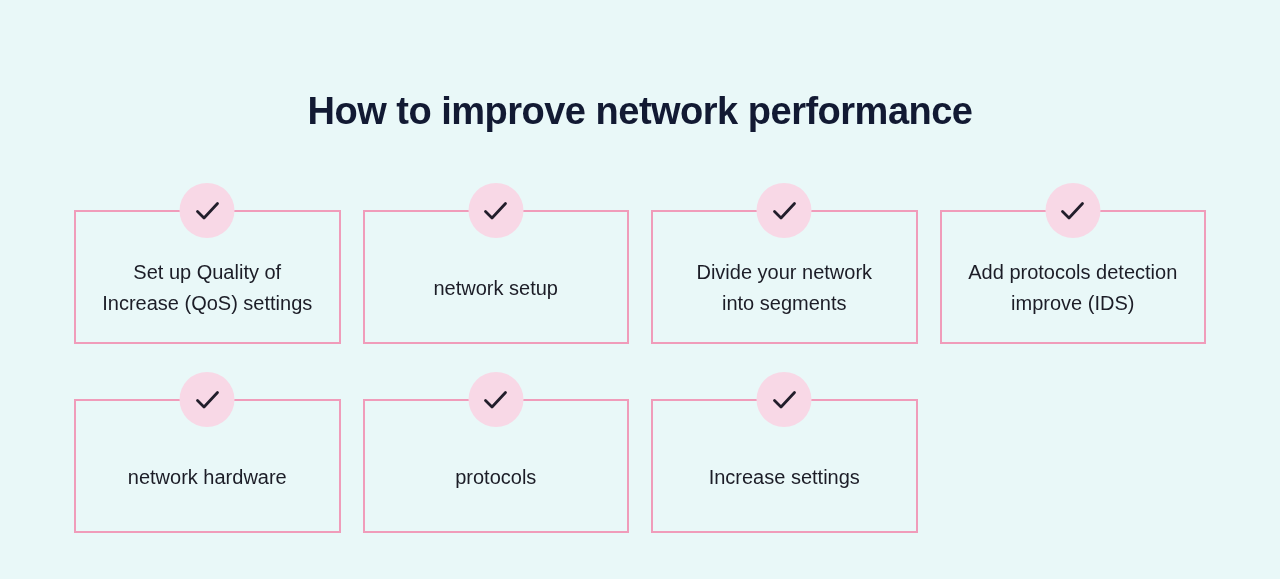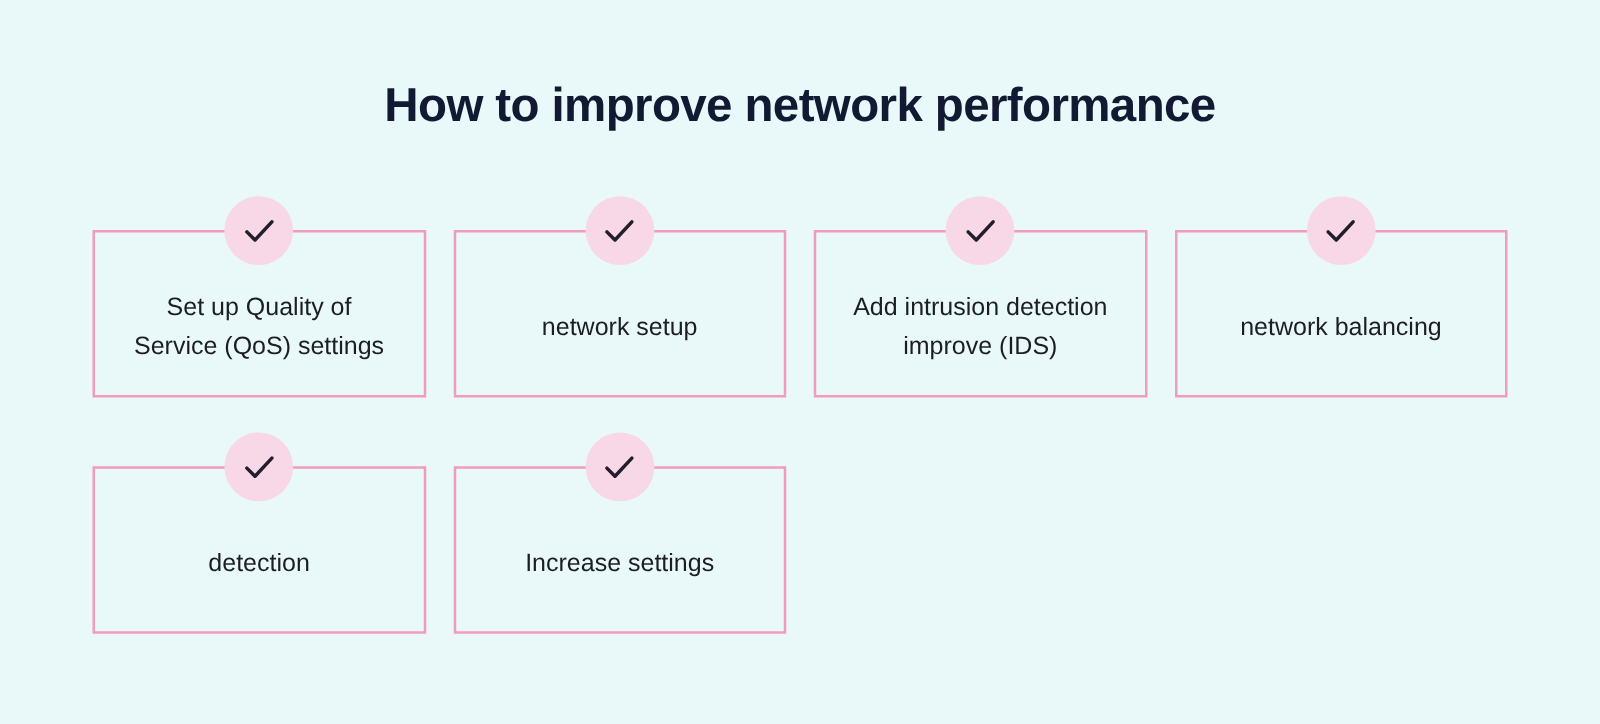--- a/index.html
+++ b/index.html
@@ -11,21 +11,21 @@
     --text:#1c1d27;
   }
   *{margin:0;padding:0;box-sizing:border-box;}
   html,body{width:1280px;height:579px;}
   body{
     background:var(--page-bg);
     font-family:"Liberation Sans","DejaVu Sans",sans-serif;
     overflow:hidden;
   }
   .page-title{
-    margin-top:62px;
+    margin-top:88px;
     text-align:center;
     font-size:38px;
     line-height:47px;
     font-weight:700;
     letter-spacing:-0.5px;
     color:var(--title);
   }
   .cards-grid{
     display:grid;
     grid-template-columns:repeat(4,1fr);
@@ -75,75 +75,88 @@
     <div class="card">
       <span class="badge">
         <span>
           <svg width="30" height="26" viewBox="0 0 30 26">
               <polyline points="5,13.5 11.5,20 25,5.5" fill="none" stroke="#221e2b" stroke-width="2.8" stroke-linecap="round" stroke-linejoin="round"></polyline>
             </svg>
         </span>
       </span>
       <div class="card-text">
         <span>Set up Quality of</span>
-        <span>Service (QoS) settings</span>
+        <span>Increase (QoS) settings</span>
       </div>
     </div>
 
     <div class="card">
       <span class="badge">
         <span>
           <svg width="30" height="26" viewBox="0 0 30 26">
               <polyline points="5,13.5 11.5,20 25,5.5" fill="none" stroke="#221e2b" stroke-width="2.8" stroke-linecap="round" stroke-linejoin="round"></polyline>
             </svg>
         </span>
       </span>
       <div class="card-text">
         <span>network setup</span>
       </div>
     </div>
 
+    <div class="card">
+      <span class="badge">
+        <span>
+          <svg width="30" height="26" viewBox="0 0 30 26">
+              <polyline points="5,13.5 11.5,20 25,5.5" fill="none" stroke="#221e2b" stroke-width="2.8" stroke-linecap="round" stroke-linejoin="round"></polyline>
+            </svg>
+        </span>
+      </span>
+      <div class="card-text">
+        <span>Divide your network</span>
+        <span>into segments</span>
+      </div>
+    </div>
 
     <div class="card">
       <span class="badge">
         <span>
           <svg width="30" height="26" viewBox="0 0 30 26">
               <polyline points="5,13.5 11.5,20 25,5.5" fill="none" stroke="#221e2b" stroke-width="2.8" stroke-linecap="round" stroke-linejoin="round"></polyline>
             </svg>
         </span>
       </span>
       <div class="card-text">
-        <span>Add intrusion detection</span>
+        <span>Add protocols detection</span>
         <span>improve (IDS)</span>
       </div>
     </div>
 
     <div class="card">
       <span class="badge">
         <span>
           <svg width="30" height="26" viewBox="0 0 30 26">
               <polyline points="5,13.5 11.5,20 25,5.5" fill="none" stroke="#221e2b" stroke-width="2.8" stroke-linecap="round" stroke-linejoin="round"></polyline>
             </svg>
         </span>
       </span>
       <div class="card-text">
-        <span>network balancing</span>
+        <span>network hardware</span>
       </div>
     </div>
 
     <div class="card">
       <span class="badge">
         <span>
           <svg width="30" height="26" viewBox="0 0 30 26">
               <polyline points="5,13.5 11.5,20 25,5.5" fill="none" stroke="#221e2b" stroke-width="2.8" stroke-linecap="round" stroke-linejoin="round"></polyline>
             </svg>
         </span>
       </span>
       <div class="card-text">
-        <span>detection</span>
+        <span>protocols</span>
       </div>
     </div>
 
 
     <div class="card">
       <span class="badge">
         <span>
           <svg width="30" height="26" viewBox="0 0 30 26">
               <polyline points="5,13.5 11.5,20 25,5.5" fill="none" stroke="#221e2b" stroke-width="2.8" stroke-linecap="round" stroke-linejoin="round"></polyline>
             </svg>

